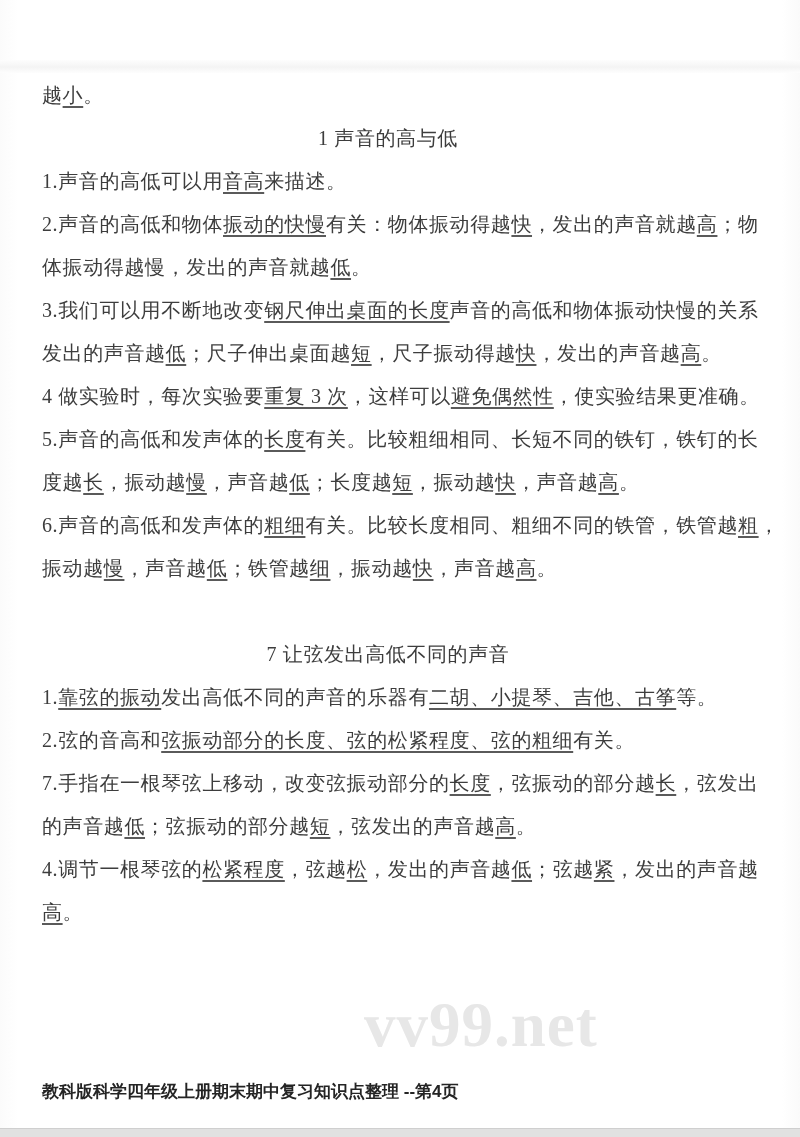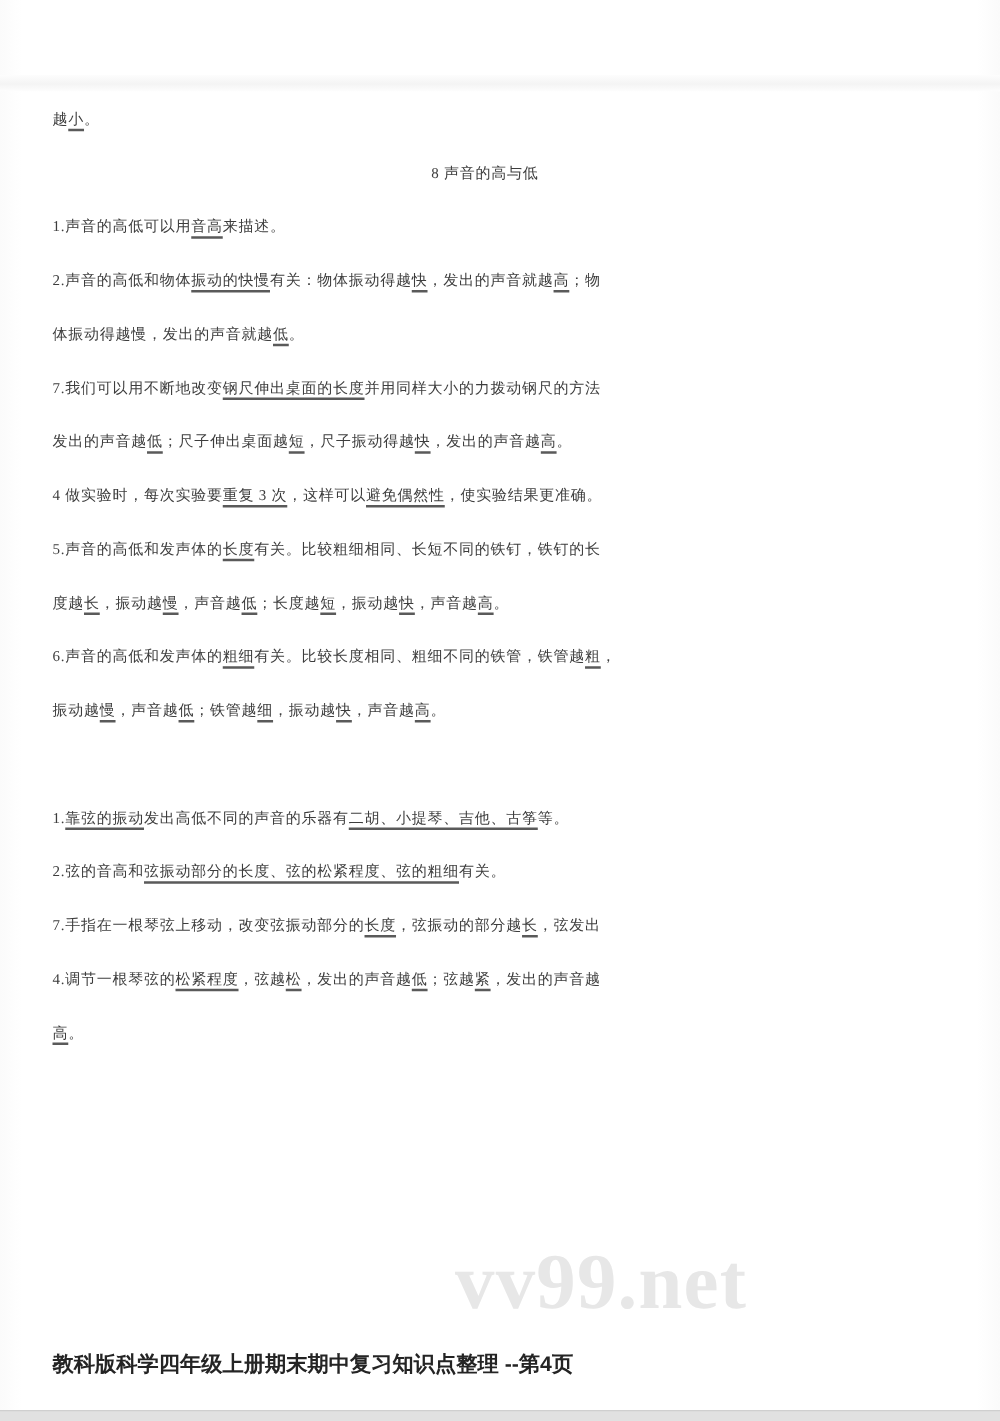--- a/index.html
+++ b/index.html
@@ -34,21 +34,21 @@
     letter-spacing: 1px;
     color: #e7e7e7;
     user-select: none;
   }
   .content {
     position: absolute;
     left: 42px;
     top: 74px;
     width: 722px;
     z-index: 1;
-    font-size: 12px;
+    font-size: 20px;
     color: #3d3d3d;
     letter-spacing: 0.6px;
   }
   .line {
     height: 43px;
     line-height: 43px;
     white-space: nowrap;
   }
   .line.heading {
     text-align: center;
@@ -82,33 +82,35 @@
   }
 </style>
 </head>
 <body>
 
 <div class="page">
   <div class="top-band"></div>
   <div class="watermark">vv99.net</div>
   <div class="content">
       <div class="line body"><span>越</span><span class="u">小</span><span>。</span></div>
-      <div class="line heading"><span>8 声音的高与低</span></div>
+      <div class="line heading"><span>1 声音的高与低</span></div>
       <div class="line body"><span>1.声音的高低可以用</span><span class="u">音高</span><span>来描述。</span></div>
       <div class="line body"><span>2.声音的高低和物体</span><span class="u">振动的快慢</span><span>有关：物体振动得越</span><span class="u">快</span><span>，发出的声音就越</span><span class="u">高</span><span>；物</span></div>
       <div class="line body"><span>体振动得越慢，发出的声音就越</span><span class="u">低</span><span>。</span></div>
-      <div class="line body"><span>7.我们可以用不断地改变</span><span class="u">钢尺伸出桌面的长度</span><span>并用同样大小的力拨动钢尺的方法</span></div>
+      <div class="line body"><span>3.我们可以用不断地改变</span><span class="u">钢尺伸出桌面的长度</span><span>声音的高低和物体振动快慢的关系</span></div>
       <div class="line body"><span>发出的声音越</span><span class="u">低</span><span>；尺子伸出桌面越</span><span class="u">短</span><span>，尺子振动得越</span><span class="u">快</span><span>，发出的声音越</span><span class="u">高</span><span>。</span></div>
       <div class="line body"><span>4 做实验时，每次实验要</span><span class="u">重复 3 次</span><span>，这样可以</span><span class="u">避免偶然性</span><span>，使实验结果更准确。</span></div>
       <div class="line body"><span>5.声音的高低和发声体的</span><span class="u">长度</span><span>有关。比较粗细相同、长短不同的铁钉，铁钉的长</span></div>
       <div class="line body"><span>度越</span><span class="u">长</span><span>，振动越</span><span class="u">慢</span><span>，声音越</span><span class="u">低</span><span>；长度越</span><span class="u">短</span><span>，振动越</span><span class="u">快</span><span>，声音越</span><span class="u">高</span><span>。</span></div>
       <div class="line body"><span>6.声音的高低和发声体的</span><span class="u">粗细</span><span>有关。比较长度相同、粗细不同的铁管，铁管越</span><span class="u">粗</span><span>，</span></div>
       <div class="line body"><span>振动越</span><span class="u">慢</span><span>，声音越</span><span class="u">低</span><span>；铁管越</span><span class="u">细</span><span>，振动越</span><span class="u">快</span><span>，声音越</span><span class="u">高</span><span>。</span></div>
       <div class="line spacer"></div>
+      <div class="line heading"><span>7 让弦发出高低不同的声音</span></div>
       <div class="line body"><span>1.</span><span class="u">靠弦的振动</span><span>发出高低不同的声音的乐器有</span><span class="u">二胡、小提琴、吉他、古筝</span><span>等。</span></div>
       <div class="line body"><span>2.弦的音高和</span><span class="u">弦振动部分的长度、弦的松紧程度、弦的粗细</span><span>有关。</span></div>
       <div class="line body"><span>7.手指在一根琴弦上移动，改变弦振动部分的</span><span class="u">长度</span><span>，弦振动的部分越</span><span class="u">长</span><span>，弦发出</span></div>
+      <div class="line body"><span>的声音越</span><span class="u">低</span><span>；弦振动的部分越</span><span class="u">短</span><span>，弦发出的声音越</span><span class="u">高</span><span>。</span></div>
       <div class="line body"><span>4.调节一根琴弦的</span><span class="u">松紧程度</span><span>，弦越</span><span class="u">松</span><span>，发出的声音越</span><span class="u">低</span><span>；弦越</span><span class="u">紧</span><span>，发出的声音越</span></div>
       <div class="line body"><span class="u">高</span><span>。</span></div>
     </div>
   <div class="footer">教科版科学四年级上册期末期中复习知识点整理 --第4页</div>
   <div class="bottom-bar"></div>
 </div>
 
 </body></html>

